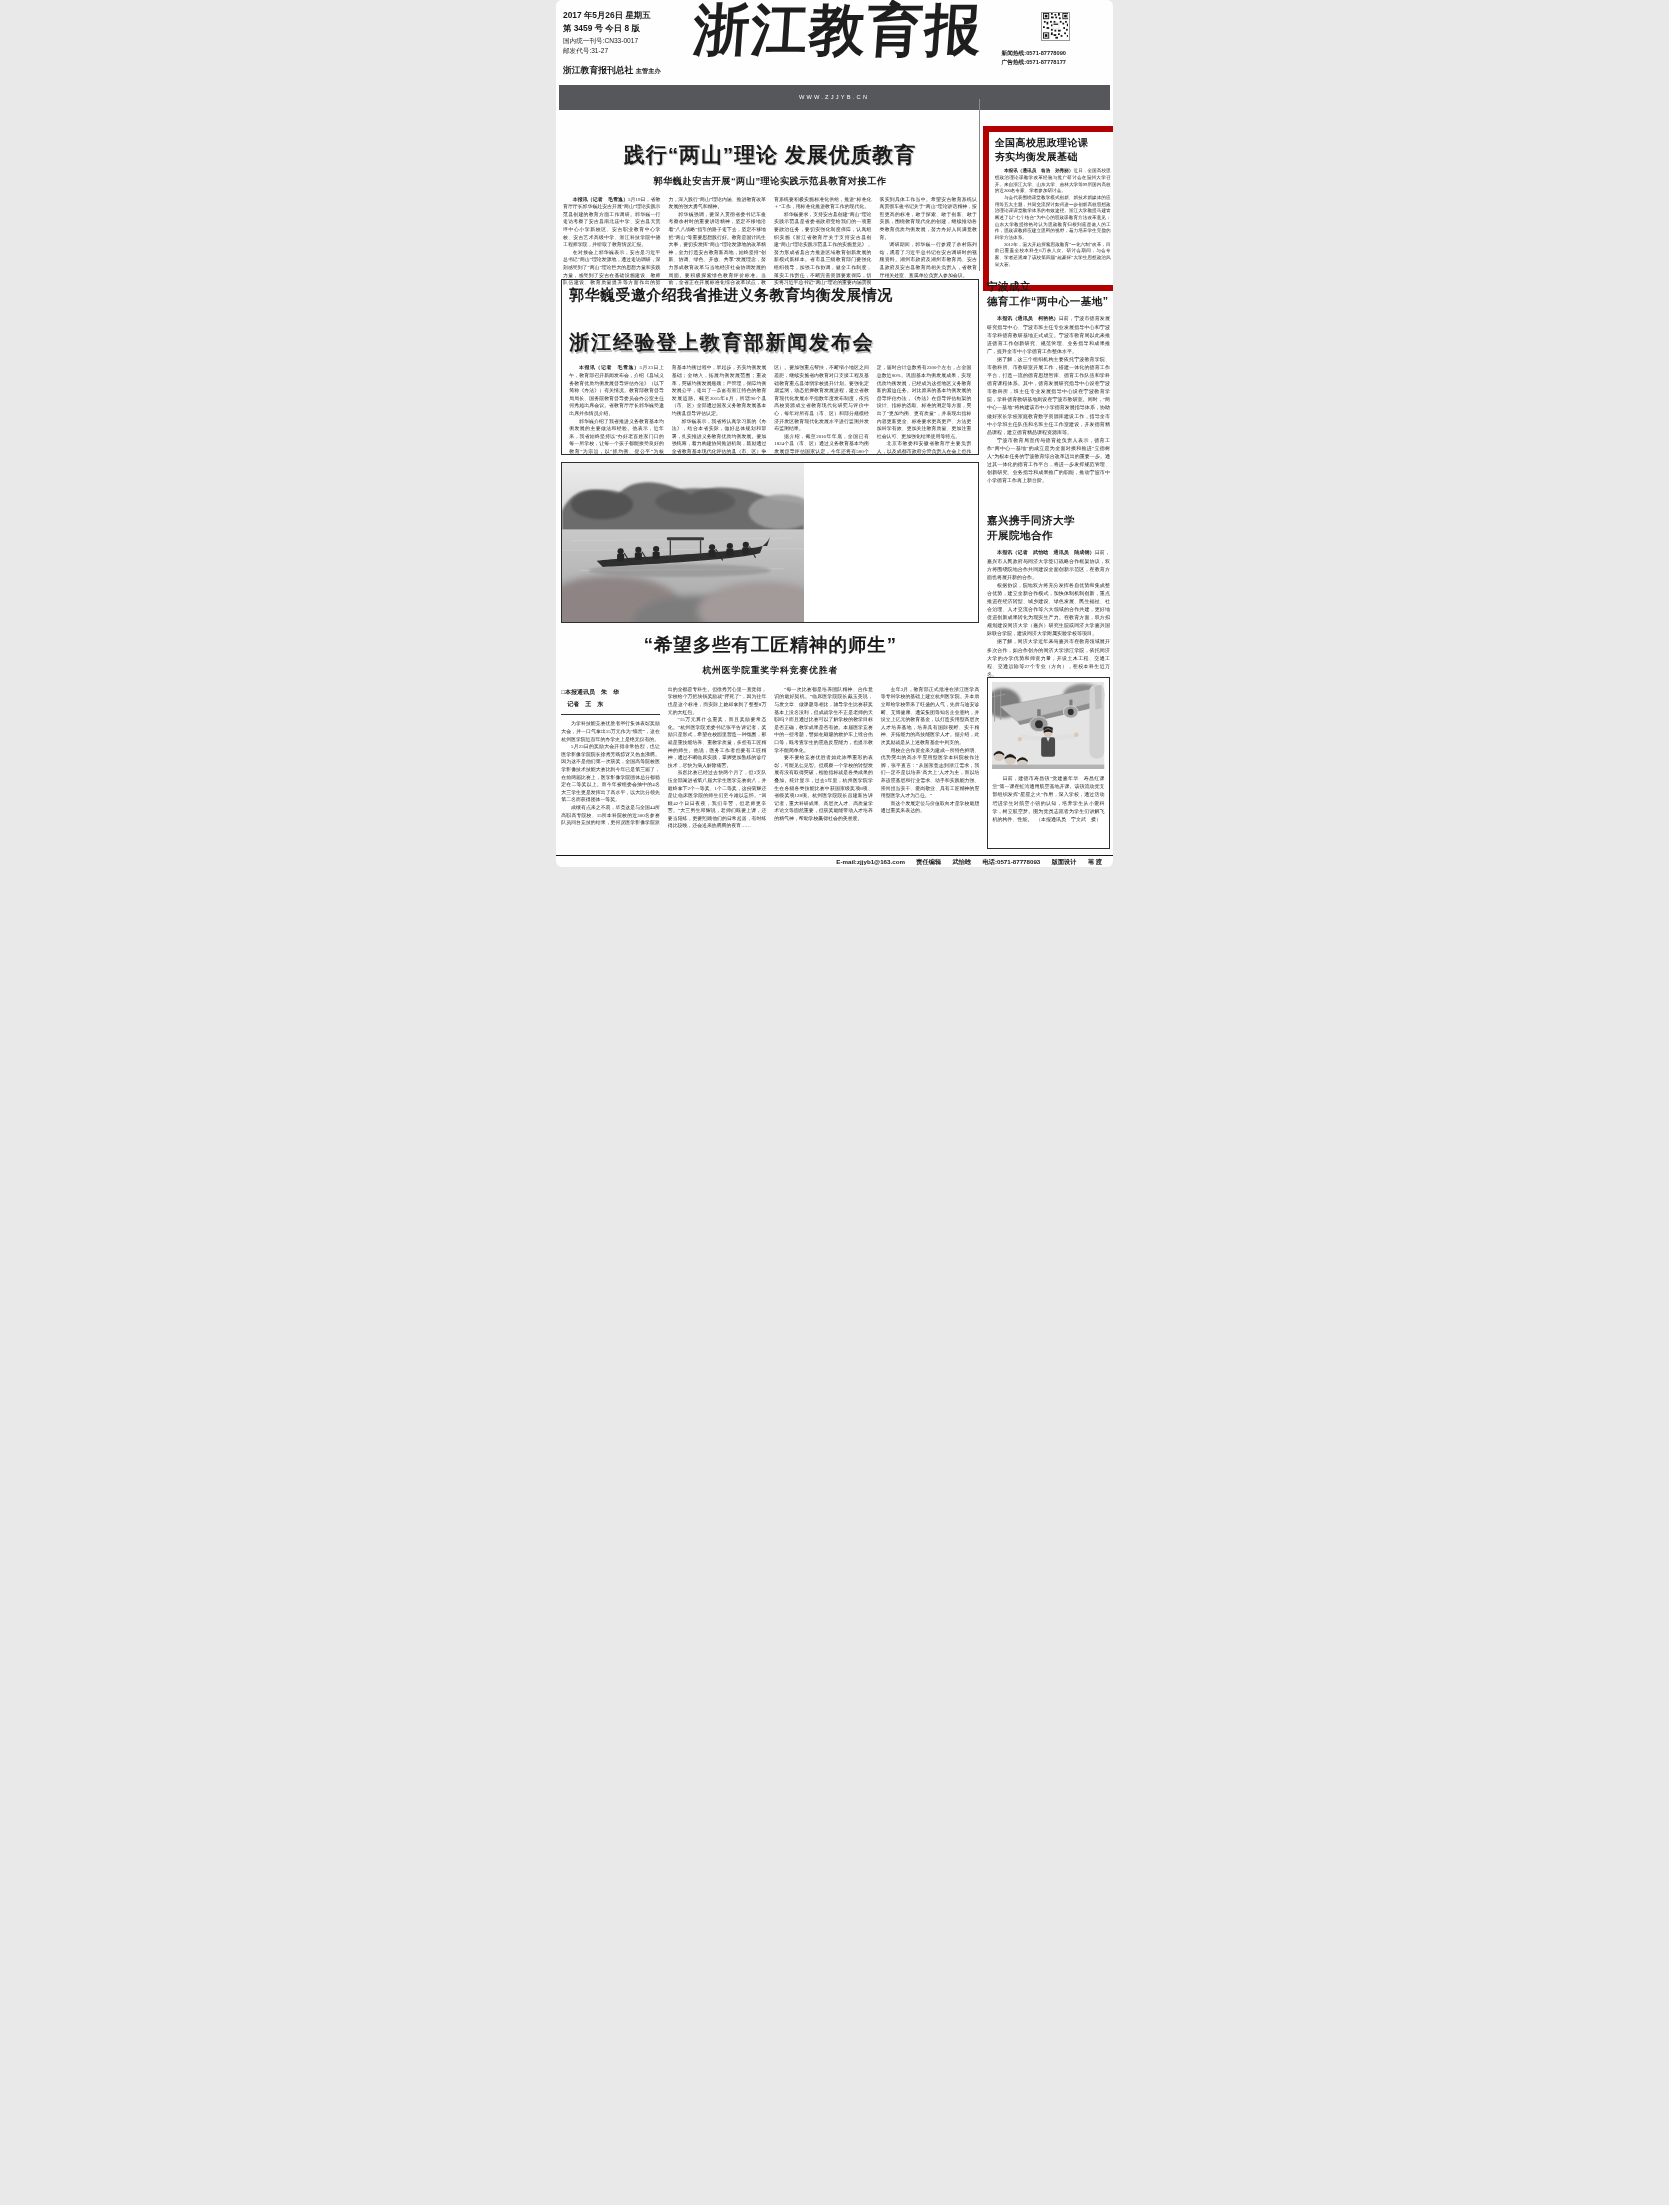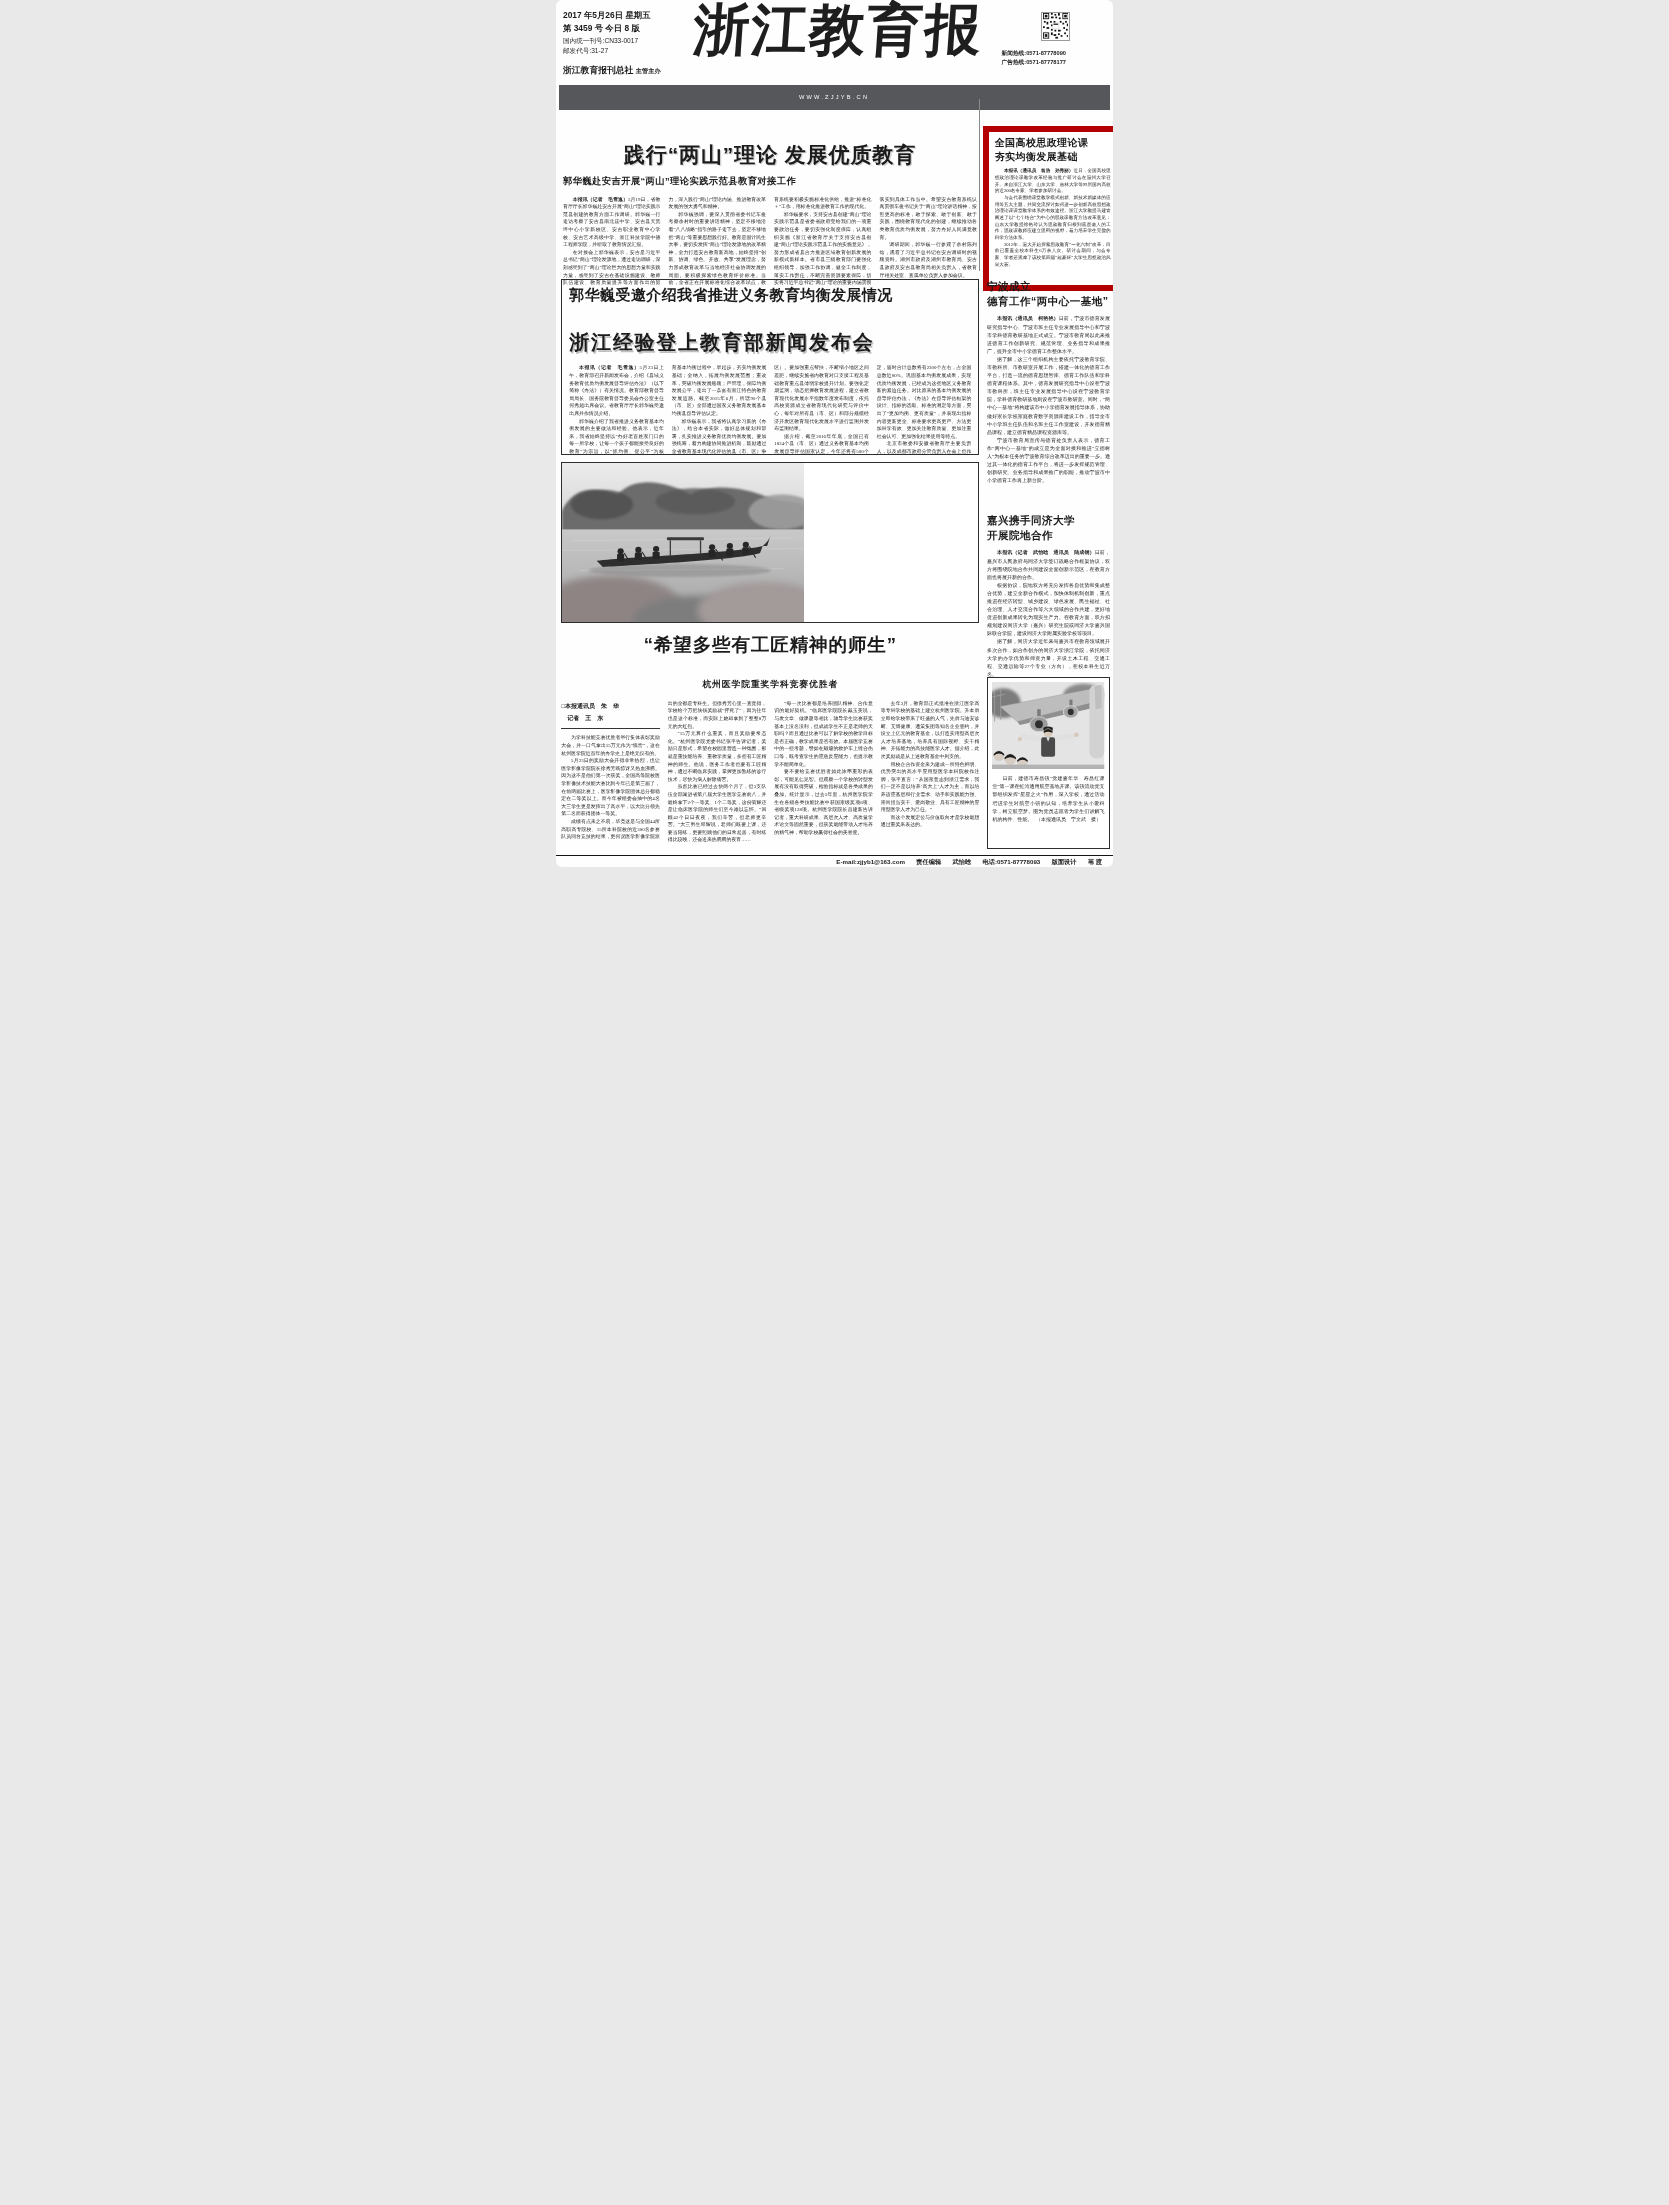--- a/index.html
+++ b/index.html
@@ -21,21 +21,21 @@
             font-family:"Liberation Sans",sans-serif;font-weight:bold;font-size:5.7px;line-height:1.55;white-space:nowrap;}
 
   
   .site-bar{position:absolute;left:2.6px;top:85px;width:551px;height:25px;background:#56575a;color:#ffffff;
             text-align:center;line-height:25px;font-family:"Liberation Sans",sans-serif;font-size:5.7px;letter-spacing:2.2px;}
 
   
   .lead{position:absolute;left:7px;top:114px;width:414px;margin-top:27px;}
   .lead-hl{text-align:center;font-family:"Liberation Sans",sans-serif;font-weight:bold;font-size:21px;
            letter-spacing:0.9px;text-shadow:1.3px 1.3px 0 rgba(0,0,0,0.18);white-space:nowrap;}
-  .lead-sub{margin-top:5.7px;text-align:left;font-family:"Liberation Sans",sans-serif;font-weight:bold;font-size:9.3px;letter-spacing:0.4px;}
+  .lead-sub{margin-top:5.7px;text-align:center;font-family:"Liberation Sans",sans-serif;font-weight:bold;font-size:9.3px;letter-spacing:0.4px;}
   .lead-body{margin-top:8px;height:111px;column-count:4;column-gap:8px;
              font-size:4.9px;line-height:1.55;text-align:justify;overflow:hidden;}
   .para{margin:0;text-indent:2em;text-align:justify;}
   .v-divider{position:absolute;left:423px;top:99px;width:0.4px;height:172px;background:#8a8a8a;}
 
   
   .red-box{position:absolute;left:427px;top:97px;width:138px;height:165px;border:6.6px solid #b30000;
            background:#ffffff;box-sizing:border-box;padding:4.4px 4.4px 3.5px 5.7px;overflow:hidden;margin-top:29px;}
   .red-title{font-family:"Liberation Sans",sans-serif;font-weight:bold;font-size:10px;line-height:1.4;letter-spacing:0.4px;white-space:nowrap;}
   .red-body{margin-top:4px;font-size:4.6px;line-height:1.45;text-align:justify;}
@@ -55,21 +55,21 @@
   .db-photo{width:242px;height:100%;flex:none;}
   .db-photo svg{display:block;width:100%;height:100%;}
   .db-panel{flex:1;padding:25px 13.2px 6.2px 15px;}
   .db-title{text-align:center;font-family:"Liberation Sans",sans-serif;font-weight:bold;font-size:15px;letter-spacing:2.6px;white-space:nowrap;}
   .db-cap{margin-top:20px;font-size:5.3px;line-height:1.72;text-align:justify;text-indent:2em;}
   .db-credit{margin-top:5.3px;text-align:right;font-size:5.3px;}
 
   
   .craft{position:absolute;left:5.3px;top:632px;width:418px;height:220px;overflow:hidden;}
   .craft-hl{text-align:center;font-family:"Liberation Sans",sans-serif;font-weight:bold;font-size:18.5px;letter-spacing:0.9px;white-space:nowrap;}
-  .craft-sub{margin-top:22px;text-align:center;font-family:"Liberation Sans",sans-serif;font-weight:bold;font-size:8.8px;letter-spacing:0.9px;}
+  .craft-sub{margin-top:8px;text-align:center;font-family:"Liberation Sans",sans-serif;font-weight:bold;font-size:8.8px;letter-spacing:0.9px;}
   .craft-body{margin-top:8.8px;height:171px;column-count:4;column-gap:8px;
               font-size:4.9px;line-height:1.55;text-align:justify;overflow:hidden;}
   .craft-byline{font-family:"Liberation Sans",sans-serif;font-weight:bold;font-size:6px;line-height:2.0;
                 border-bottom:0.4px solid #333;padding-bottom:4.4px;margin-bottom:5.3px;}
 
   
   .side-art{position:absolute;left:431px;width:123px;}
   .side-hl{font-family:"Liberation Sans",sans-serif;font-weight:bold;font-size:10.6px;line-height:1.45;letter-spacing:0.4px;white-space:nowrap;}
   .side-body{margin-top:5.7px;font-size:5px;line-height:1.62;text-align:justify;}
   #ningbo{top:279px;}

